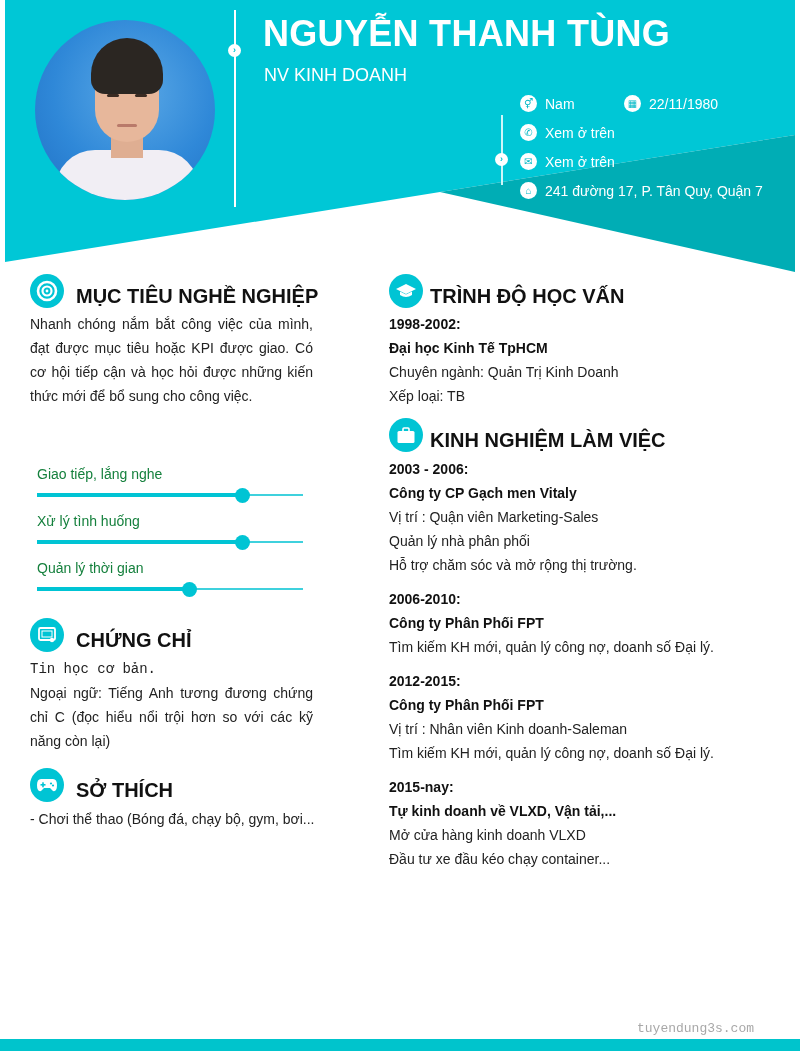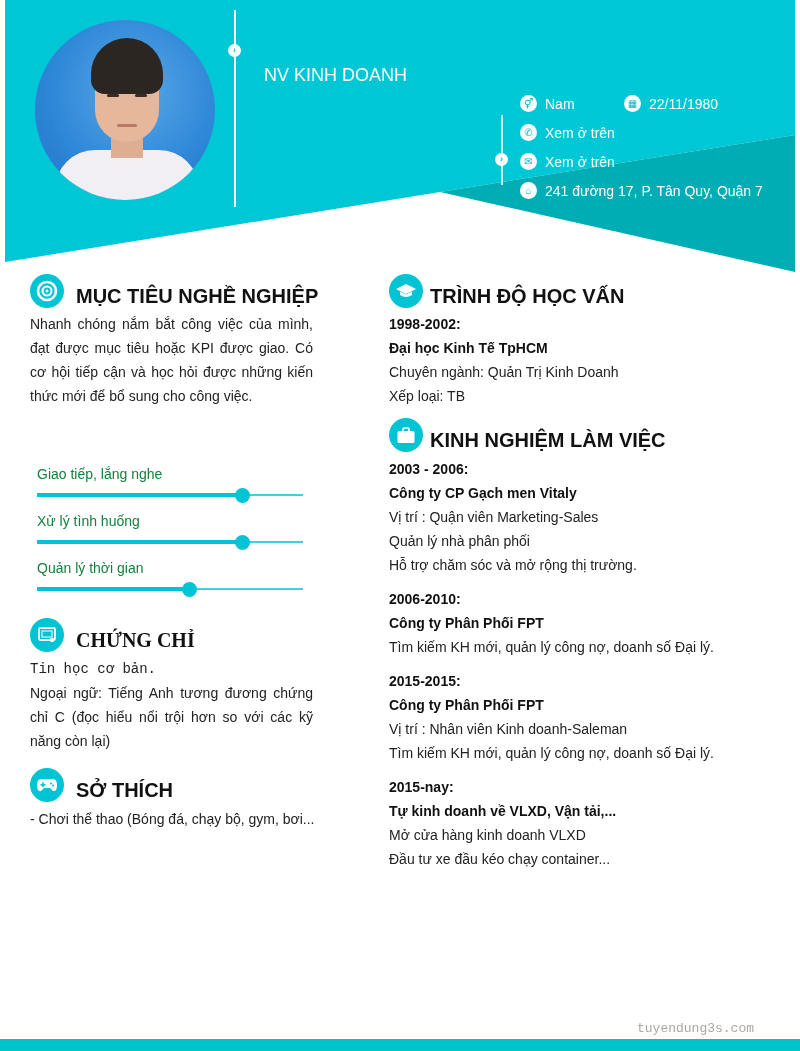--- a/index.html
+++ b/index.html
@@ -87,20 +87,21 @@
     <div class="face"></div>
     <div class="hair"></div>
     <div class="eye" style="left:72px"></div>
     <div class="eye" style="left:100px"></div>
     <div class="mouth"></div>
   </div>
 
   <div class="vline"></div>
   <div class="vdot">›</div>
 
+  <div class="name">NGUYỄN THANH TÙNG</div>
   <div class="role">NV KINH DOANH</div>
 
   <div class="vline2"></div>
   <div class="vdot2">›</div>
 
   <div class="info info-gender">
     <span class="ic">⚥</span>
     <span>Nam</span>
   </div>
   <div class="info info-dob">
@@ -151,21 +152,21 @@
   </div>
   <div class="skill" style="top:558px;">
     <div class="slabel">Quản lý thời gian</div>
     <div class="track">
       <div class="rest"></div>
       <div class="fill" style="width:57%;"></div>
       <div class="knob" style="left:57%;"></div>
     </div>
   </div>
 
-  <div class="sec-head" style="left:30px; top:618px;font-family:Liberation Serif, serif;">
+  <div class="sec-head" style="left:30px; top:618px;">
     <span class="sic">
       <svg width="20" height="18" viewBox="0 0 20 18">
           <rect x="2" y="2" width="16" height="12" rx="1.5" fill="none" stroke="#fff" stroke-width="1.8"></rect>
           <rect x="5" y="5" width="10" height="6" fill="none" stroke="#fff" stroke-width="1"></rect>
           <circle cx="15" cy="14" r="2.2" fill="#fff"></circle>
         </svg>
     </span>
     <span class="stitle">CHỨNG CHỈ</span>
   </div>
   <div class="para" style="left:30px; top:657px; width:283px;font-family:Liberation Mono, monospace;">Tin học cơ bản.</div>
@@ -218,21 +219,21 @@
       <div>Vị trí : Quận viên Marketing-Sales</div>
       <div>Quản lý nhà phân phối</div>
       <div>Hỗ trợ chăm sóc và mở rộng thị trường.</div>
     </div>
     <div class="job">
       <div class="b">2006-2010:</div>
       <div class="b">Công ty Phân Phối FPT</div>
       <div>Tìm kiếm KH mới, quản lý công nợ, doanh số Đại lý.</div>
     </div>
     <div class="job">
-      <div class="b">2015-2015:</div>
+      <div class="b">2012-2015:</div>
       <div class="b">Công ty Phân Phối FPT</div>
       <div>Vị trí : Nhân viên Kinh doanh-Saleman</div>
       <div>Tìm kiếm KH mới, quản lý công nợ, doanh số Đại lý.</div>
     </div>
     <div class="job">
       <div class="b">2015-nay:</div>
       <div class="b">Tự kinh doanh về VLXD, Vận tải,...</div>
       <div>Mở cửa hàng kinh doanh VLXD</div>
       <div>Đầu tư xe đầu kéo chạy container...</div>
     </div>

